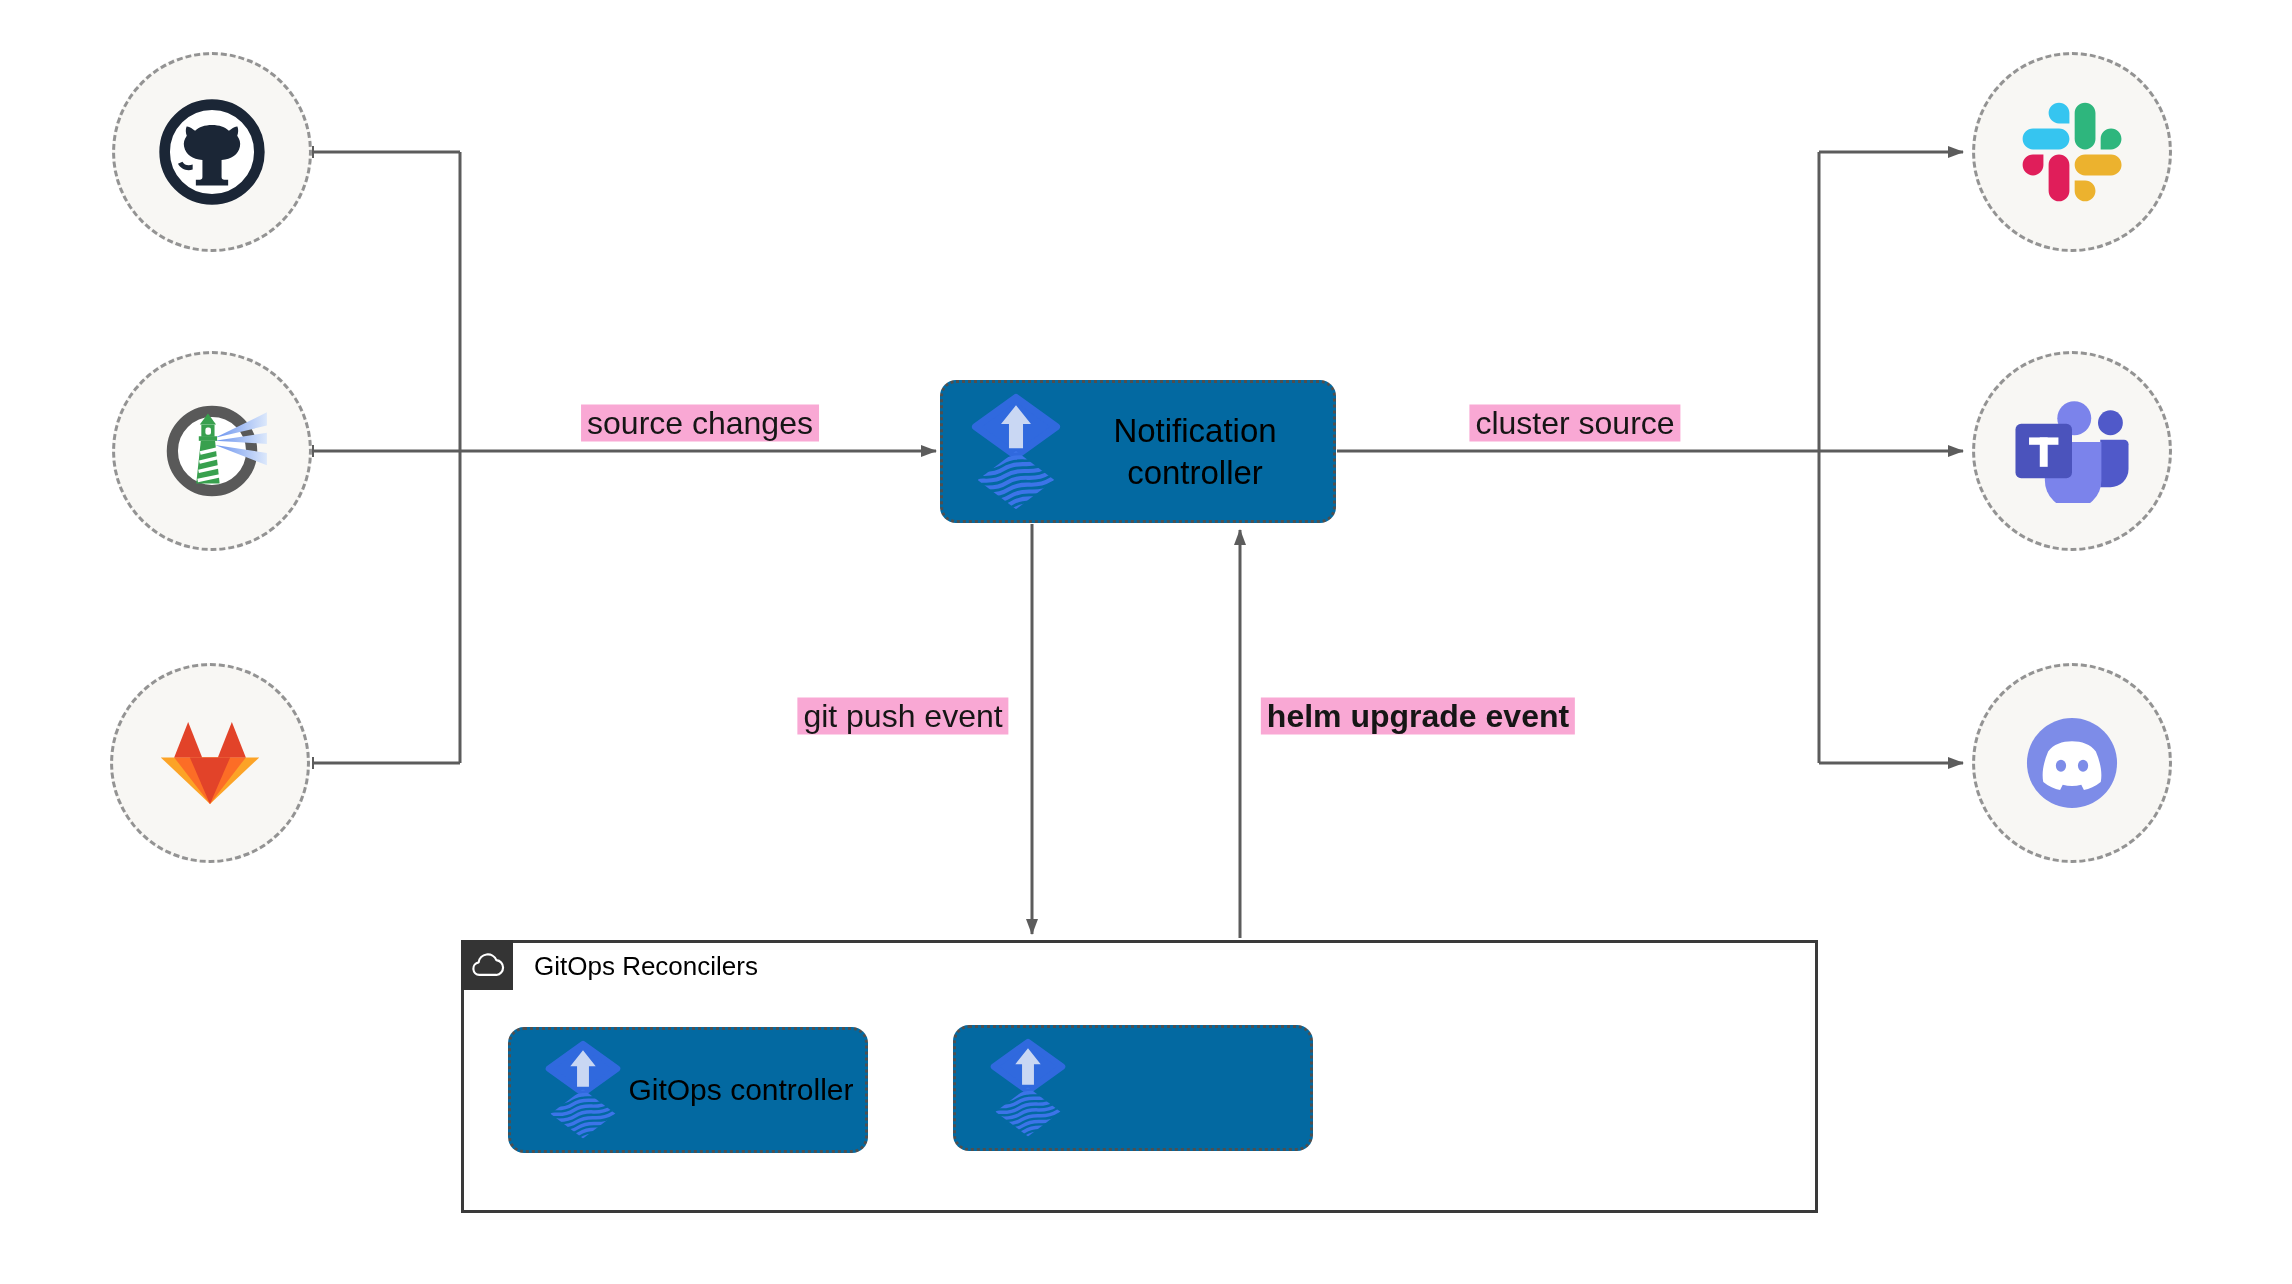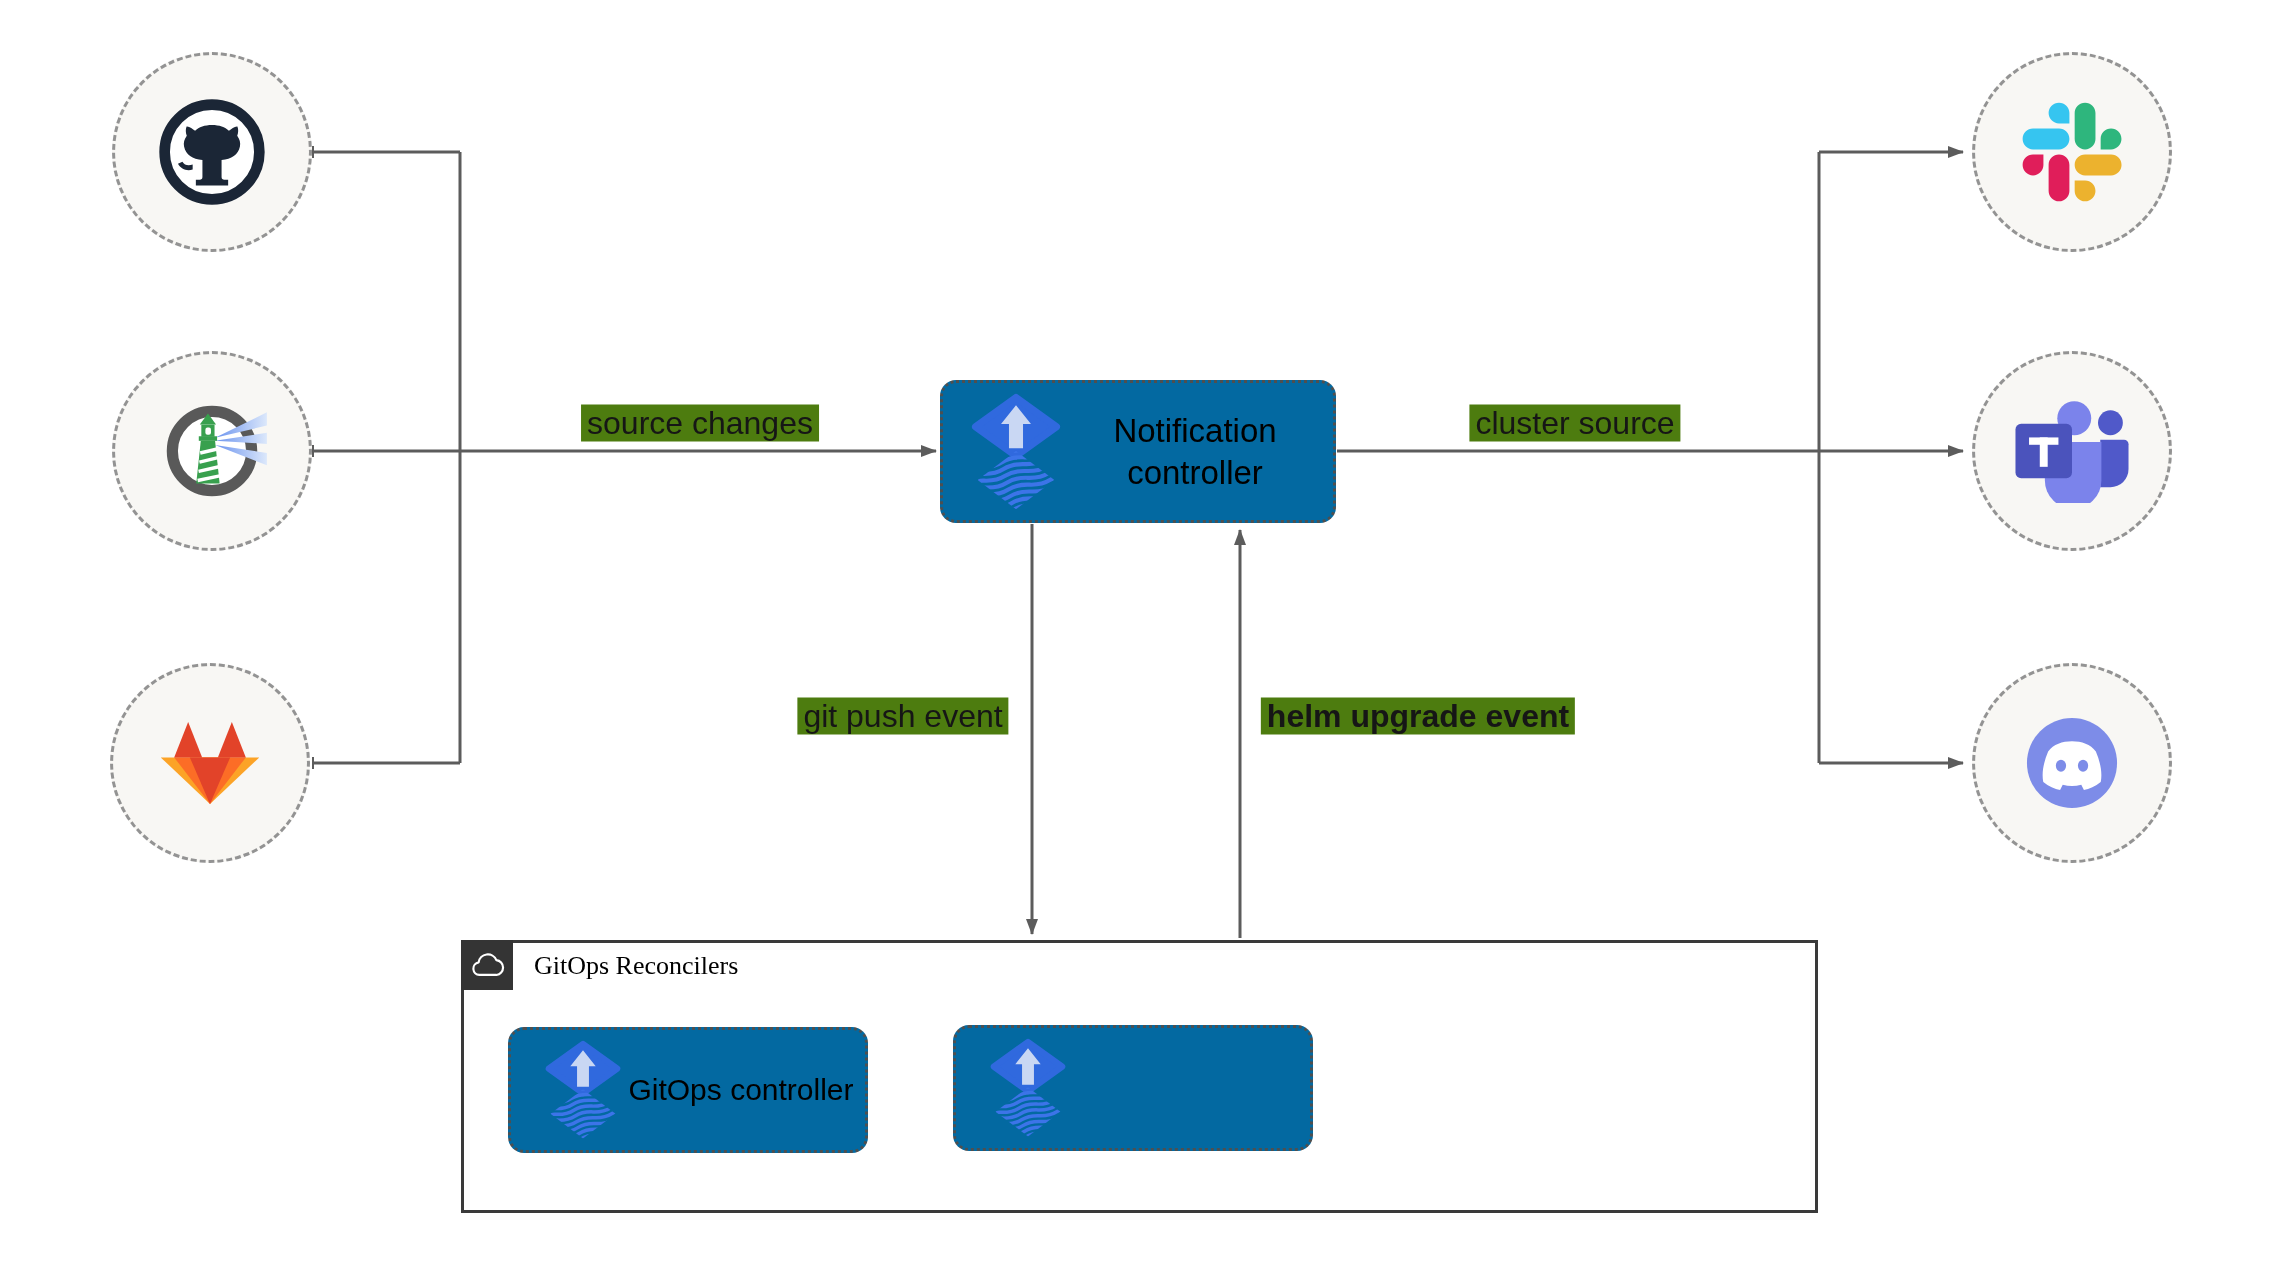--- a/index.html
+++ b/index.html
@@ -18,33 +18,33 @@
     position:absolute;background:#0369a1;border:3px dotted #4f4f4f;border-radius:16px;
     box-sizing:border-box;display:flex;align-items:center;
   }
   .node .node-label{
     flex:1;text-align:center;font-size:30px;line-height:1.25;color:#000;
     padding:0 10px 0 4px;
   }
   .node.big .node-label{font-size:33px;}
   .edge-label{
     position:absolute;transform:translate(-50%,-50%);font-size:32px;color:#161616;
-    white-space:nowrap;background:#4d7c0f;padding:0 6px;
+    white-space:nowrap;background:#f9a8d4;padding:0 6px;
   }
   .container-box{
     position:absolute;left:461px;top:940px;width:1357px;height:273px;
     border:3px solid #3a3a3a;background:#ffffff;box-sizing:border-box;
   }
   .container-tab{
     position:absolute;left:461px;top:940px;width:52px;height:50px;background:#343434;
     display:flex;align-items:center;justify-content:center;
   }
   .container-label{
     position:absolute;left:534px;top:940px;height:50px;line-height:52px;
-    font-size:26px;color:#000;white-space:nowrap;font-family:Liberation Serif, serif;
+    font-size:26px;color:#000;white-space:nowrap;
   }
 </style>
 </head>
 <body>
 
 <div id="canvas">
 
   <svg width="0" height="0" style="position:absolute" aria-hidden="true">
     <defs>
       <clipPath id="fluxClip">

